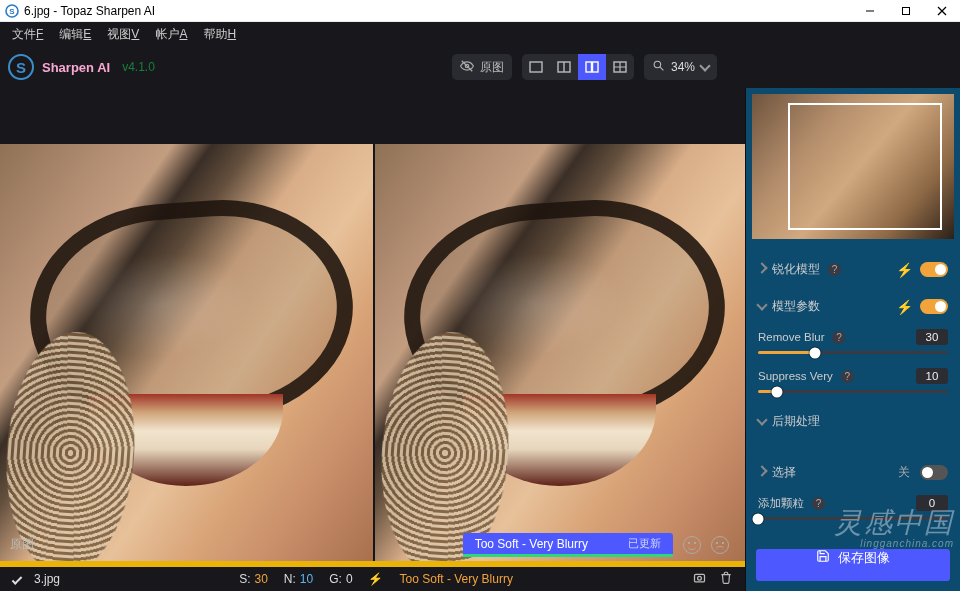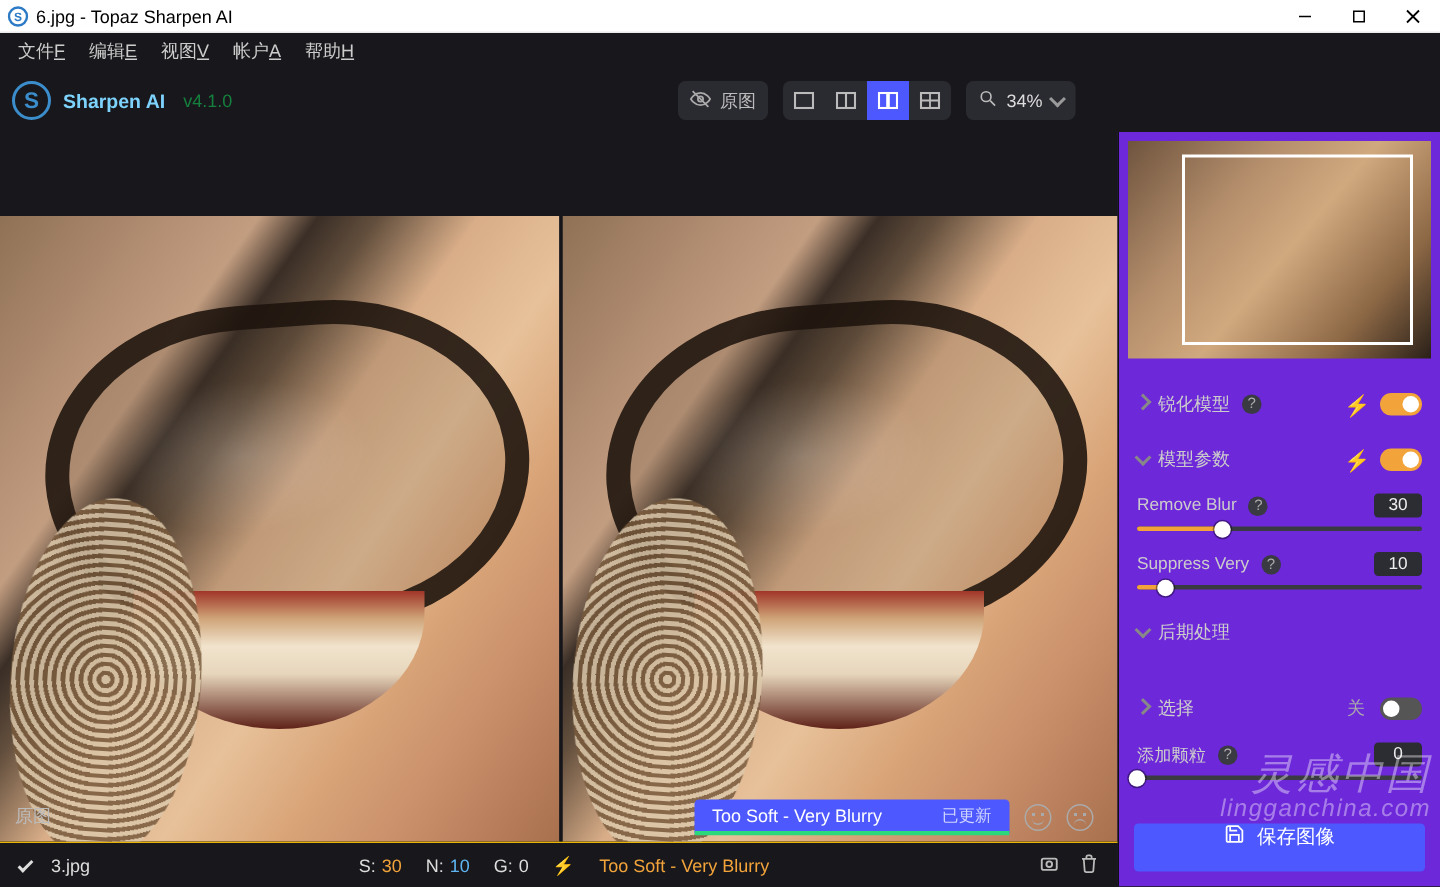--- a/index.html
+++ b/index.html
@@ -57,21 +57,21 @@
     .brand { display: flex; align-items: center; gap: 8px; }
     .brand-icon {
       width: 26px; height: 26px;
       border-radius: 50%;
       border: 2px solid #3b8ecb;
       display: flex; align-items: center; justify-content: center;
       color: #3b8ecb;
       font-weight: 700;
       font-size: 15px;
     }
-    .brand-title { color: #7dd3fc; font-size: 13px; font-weight: 600; }
+    .brand-title { color: #f9a8d4; font-size: 13px; font-weight: 600; }
     .brand-ver { color: #15803d; margin-left: 4px; font-size: 12px; }
     .toolbar .center-group {
       margin-left: auto;
       display: flex; align-items: center; gap: 10px;
       padding-right: 20px;
     }
     .pill {
       background: #2a2a31;
       border-radius: 5px;
       height: 26px;
@@ -203,40 +203,40 @@
       border-bottom: 1.6px solid #aaa; border-radius: 0 0 10px 10px;
     }
     .face-frown .mouth { border-bottom: none; border-top: 1.6px solid #aaa; border-radius: 10px 10px 0 0; top: 9px; }
     
     .statusbar {
       height: 30px;
       background: #18181c;
       display: flex; align-items: center;
       padding: 0 12px;
       font-size: 12px;
-      border-top: 1px solid #eab308;
+      border-top: 6px solid #eab308;
       gap: 12px;
     }
     .check {
       width: 10px; height: 5px;
       border-left: 2px solid #ddd; border-bottom: 2px solid #ddd;
       transform: rotate(-45deg);
     }
     .statusbar .mid { margin-left: auto; display: flex; gap: 16px; align-items: center; }
     .statusbar .right { margin-left: auto; display: flex; gap: 12px; align-items: center; }
     .kv { display: flex; gap: 4px; }
     .kv .k { color: #ddd; }
     .kv .v-orange { color: #f2a33a; }
     .kv .v-blue { color: #5eb5f2; }
     .bolt { color: #f2a33a; }
     .crop-icn, .trash-icn { color: #aaa; font-size: 14px; }
     
     .side {
       width: 215px;
-      background: #6d28d9;
+      background: #0c4a6e;
       border-left: 1px solid #101014;
       display: flex; flex-direction: column;
     }
     .navigator {
       height: 145px;
       margin: 6px 6px 4px 6px;
       position: relative;
       background: linear-gradient(130deg, #6f543e 0%, #b38d6b 30%, #d1a97f 52%, #8e6946 78%, #2a2018 100%);
     }
     .navigator .nav-face {
@@ -318,21 +318,21 @@
     .watermark {
       position: absolute;
       right: 6px; bottom: 42px;
       color: rgba(255,255,255,0.4);
       text-align: right;
       pointer-events: none;
     }
     .watermark .cn {
       font-size: 28px; font-style: italic; font-weight: 300; letter-spacing: 2px; margin-left: 40px;
     }
-    .watermark .en { font-size: 16px; font-style: italic; letter-spacing: 1px; margin-top: -4px; }
+    .watermark .en { font-size: 10px; font-style: italic; letter-spacing: 1px; margin-top: -4px; }
     .save-row {
       padding: 8px 10px 10px 10px;
     }
     .save-btn {
       width: 100%; height: 32px;
       background: #4d59ff;
       color: #fff;
       display: flex; align-items: flex-start; justify-content: center;
       gap: 8px;
       font-size: 13px;

